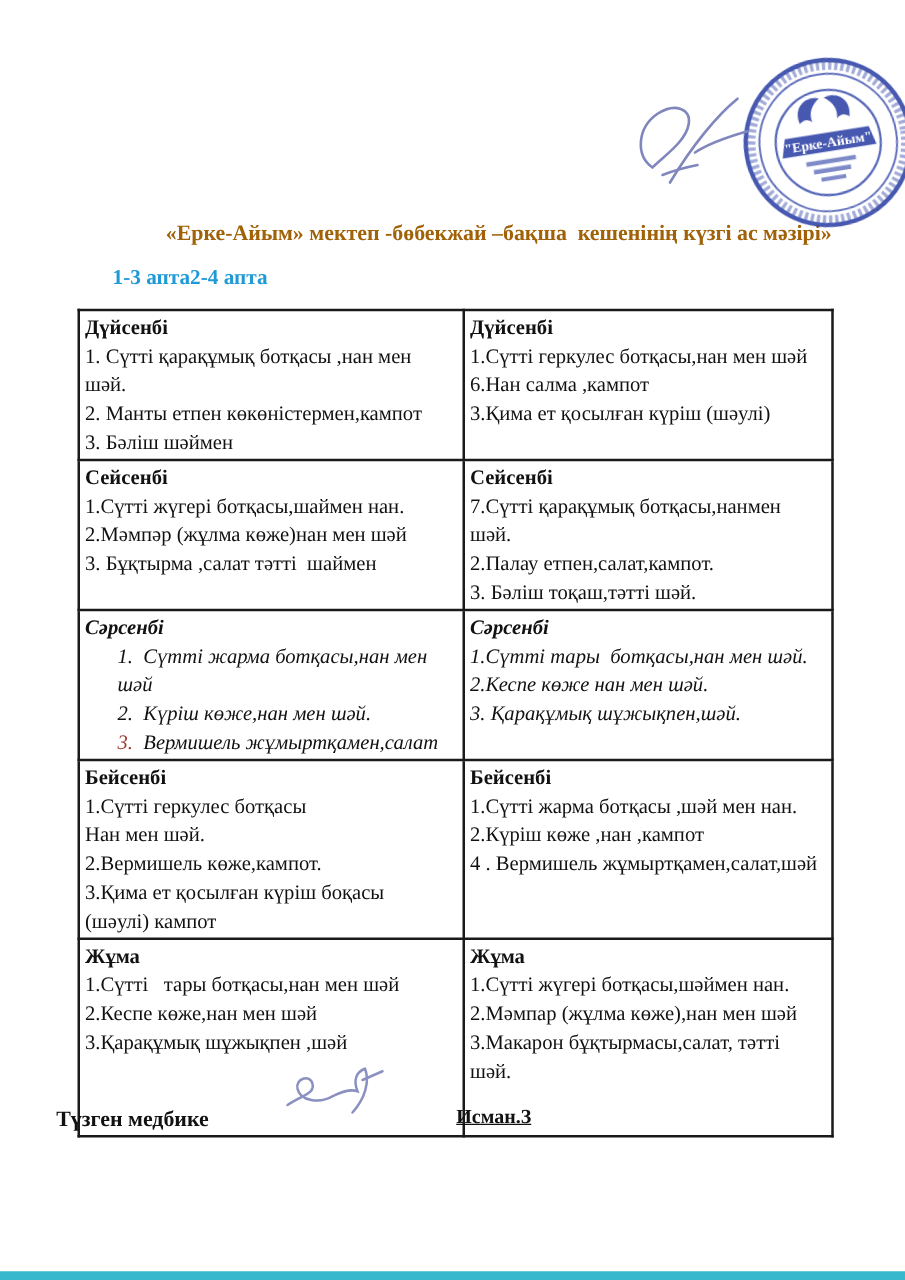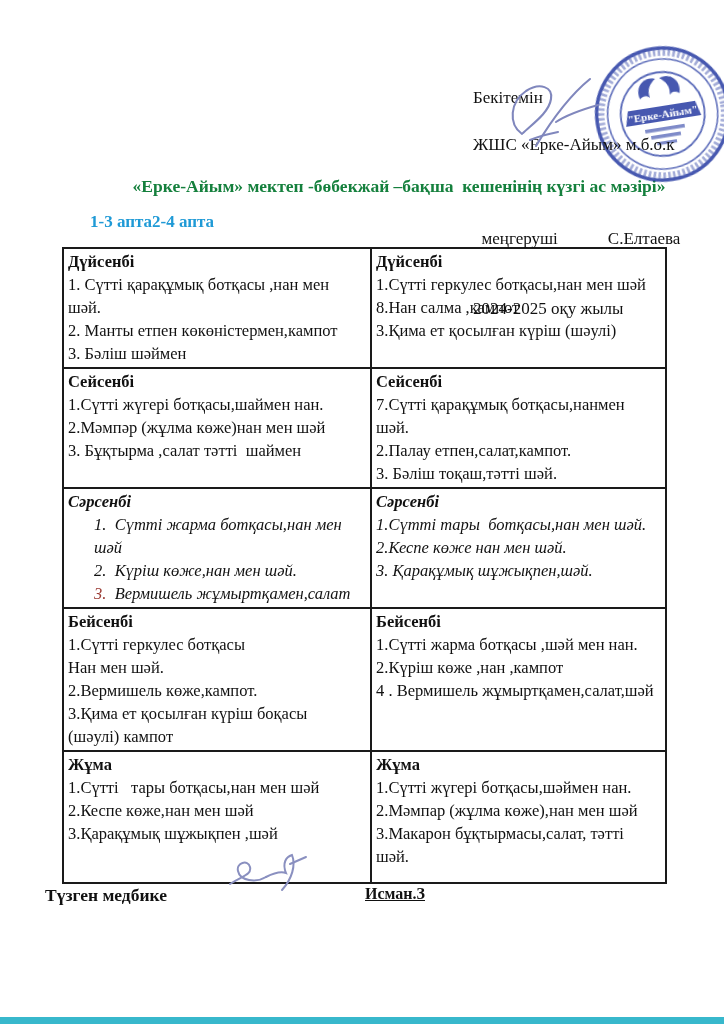--- a/index.html
+++ b/index.html
@@ -31,44 +31,36 @@
   .menu-table{
     position:absolute;left:62px;top:247px;width:603px;
     border-collapse:collapse;table-layout:fixed;
   }
   .menu-table td{
     border:2px solid #1a1a1a;vertical-align:top;padding:1px 4px 2px 4px;
     font-size:16.5px;line-height:23px;overflow:hidden;
   }
   .menu-table col.c-left{width:308px;}
   .menu-table col.c-right{width:295px;}
-  tr.r0{height:98px;}tr.r1{height:111px;}tr.r2{height:90px;font-style:italic;}tr.r3{height:134px;padding-left:44px;}tr.r4{height:132px;}
+  tr.r0{height:98px;}tr.r1{height:111px;}tr.r2{height:90px;font-style:italic;}tr.r3{height:134px;padding-left:44px;}tr.r4{height:158px;}
   .day{font-weight:bold;}
   .line{white-space:pre-wrap;}
   .indent .line{padding-left:26px;}
   .red-num{color:#9c3d36;}
   
   .footer-label{position:absolute;left:45px;top:885px;font-size:17.5px;font-weight:bold;}
   .footer-name{position:absolute;left:365px;top:885px;font-size:16px;font-weight:bold;text-decoration:underline;}
   .sig-bottom{position:absolute;left:222px;top:848px;}
   .bottom-bar{position:absolute;left:0;right:0;bottom:0;height:7px;}
 </style>
 </head>
 <body>
 
 <div class="page">
 
-  <div class="approval">
-    <span>Бекітемін</span><br>
-    <span>ЖШС «Ерке-Айым» м.б.о.к</span><br>
-    <span class="row3">
-      <span>меңгеруші</span><span class="name">С.Елтаева</span>
-    </span>
-    <span>2024-2025 оқу жылы</span>
-  </div>
 
   <svg class="sig-top" width="112" height="84" viewBox="0 0 112 84">
     <g stroke="#8087bd" fill="none" stroke-width="2.1" stroke-linecap="round">
       <path d="M22 60 C8 50 10 28 26 17 C40 8 53 13 51 25 C49 39 31 51 23 59"></path>
       <path d="M36 72 C54 42 74 18 90 5"></path>
       <path d="M56 48 C68 40 84 35 98 31"></path>
       <path d="M30 66 C40 62 48 60 58 58"></path>
     </g>
   </svg>
 
@@ -89,21 +81,21 @@
       <path d="M36 62 L104 62 L108 77 L32 77 Z" fill="#2e42a6"></path>
       <text x="70" y="73.5" text-anchor="middle" font-size="11" font-weight="bold" fill="#ffffff">"Ерке-Айым"</text>
       <g fill="#2e42a6" opacity=".7">
         <rect x="50" y="83" width="40" height="3.6"></rect>
         <rect x="55" y="90" width="30" height="3.6"></rect>
         <rect x="60" y="97" width="20" height="3.2"></rect>
       </g>
     </svg>
   </div>
 
-  <div class="doc-title" style="color:#15803d;">«Ерке-Айым» мектеп -бөбекжай –бақша  кешенінің күзгі ас мәзірі»</div>
+  <div class="doc-title" style="color:#a16207;">«Ерке-Айым» мектеп -бөбекжай –бақша  кешенінің күзгі ас мәзірі»</div>
 
   <div class="weeks" style="color:#1f9ad6;">
     <span>1-3 апта</span>
     <span>2-4 апта</span>
   </div>
 
   <table class="menu-table">
     <colgroup>
         <col class="c-left">
         <col class="c-right">
@@ -112,21 +104,21 @@
       <tr class="r0">
         <td>
           <div class="day">Дүйсенбі</div>
           <div class="line">1. Сүтті қарақұмық ботқасы ,нан мен шәй.</div>
           <div class="line">2. Манты етпен көкөністермен,кампот</div>
           <div class="line">3. Бәліш шәймен</div>
         </td>
         <td>
           <div class="day">Дүйсенбі</div>
           <div class="line">1.Сүтті геркулес ботқасы,нан мен шәй</div>
-          <div class="line">8.Нан салма ,кампот</div>
+          <div class="line">6.Нан салма ,кампот</div>
           <div class="line">3.Қима ет қосылған күріш (шәулі)</div>
         </td>
       </tr>
       <tr class="r1">
         <td>
           <div class="day">Сейсенбі</div>
           <div class="line">1.Сүтті жүгері ботқасы,шаймен нан.</div>
           <div class="line">2.Мәмпәр (жұлма көже)нан мен шәй</div>
           <div class="line">3. Бұқтырма ,салат тәтті  шаймен</div>
         </td>

